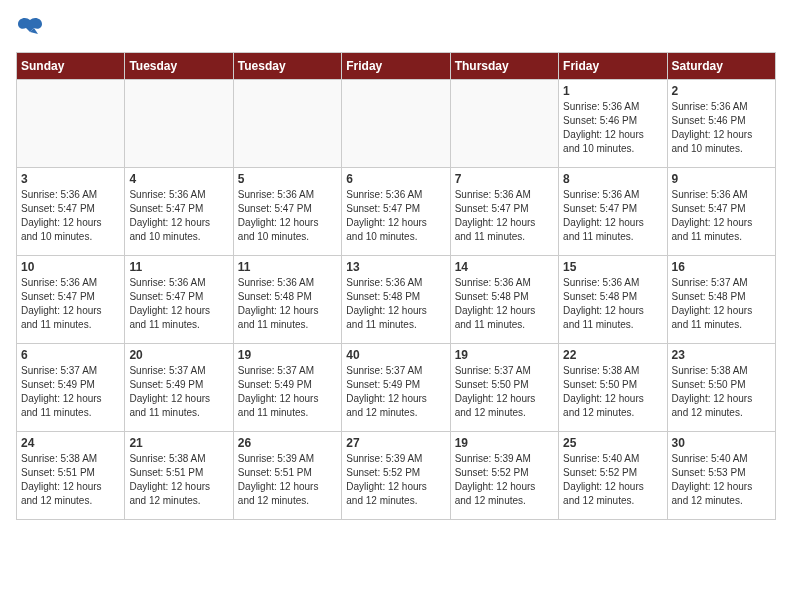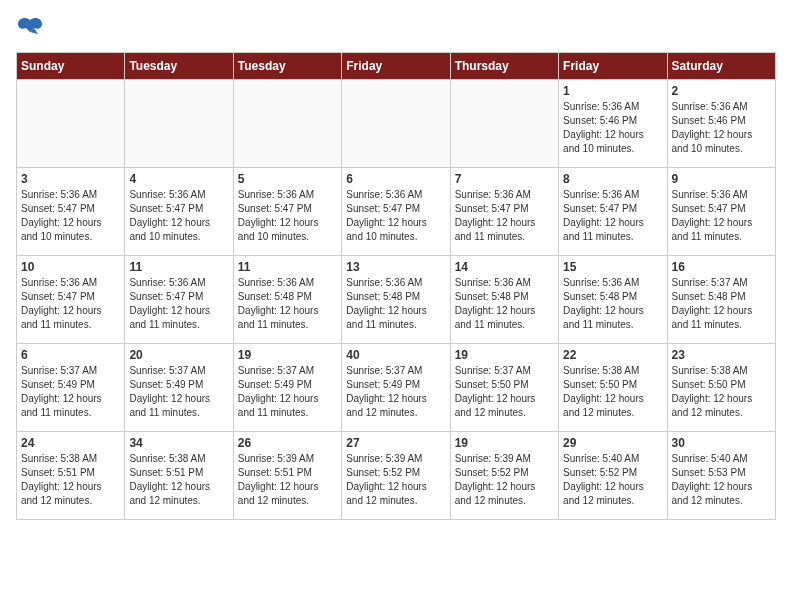--- a/index.html
+++ b/index.html
@@ -293,21 +293,21 @@
       </tr>
       <tr>
         <td>
           <span class="day-number">24</span>
           <div class="day-info" style="white-space: pre-line;">Sunrise: 5:38 AM
 Sunset: 5:51 PM
 Daylight: 12 hours
 and 12 minutes.</div>
         </td>
         <td>
-          <span class="day-number">34</span>
+          <span class="day-number">21</span>
           <div class="day-info" style="white-space: pre-line;">Sunrise: 5:38 AM
 Sunset: 5:51 PM
 Daylight: 12 hours
 and 12 minutes.</div>
         </td>
         <td>
           <span class="day-number">26</span>
           <div class="day-info" style="white-space: pre-line;">Sunrise: 5:39 AM
 Sunset: 5:51 PM
 Daylight: 12 hours
@@ -321,21 +321,21 @@
 and 12 minutes.</div>
         </td>
         <td>
           <span class="day-number">19</span>
           <div class="day-info" style="white-space: pre-line;">Sunrise: 5:39 AM
 Sunset: 5:52 PM
 Daylight: 12 hours
 and 12 minutes.</div>
         </td>
         <td>
-          <span class="day-number">29</span>
+          <span class="day-number">25</span>
           <div class="day-info" style="white-space: pre-line;">Sunrise: 5:40 AM
 Sunset: 5:52 PM
 Daylight: 12 hours
 and 12 minutes.</div>
         </td>
         <td>
           <span class="day-number">30</span>
           <div class="day-info" style="white-space: pre-line;">Sunrise: 5:40 AM
 Sunset: 5:53 PM
 Daylight: 12 hours

